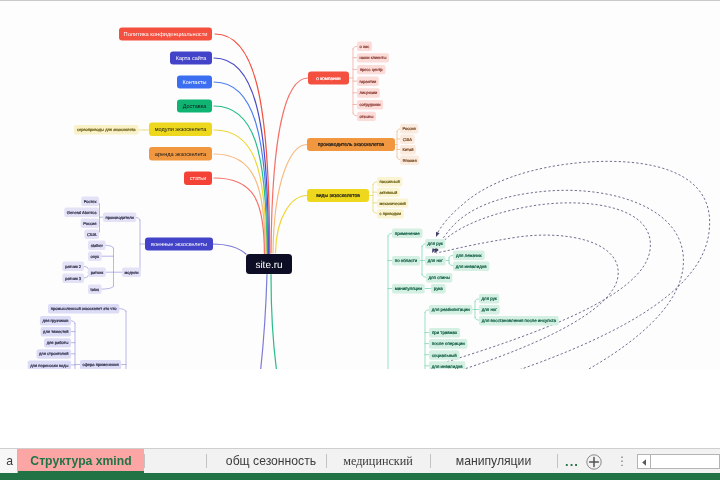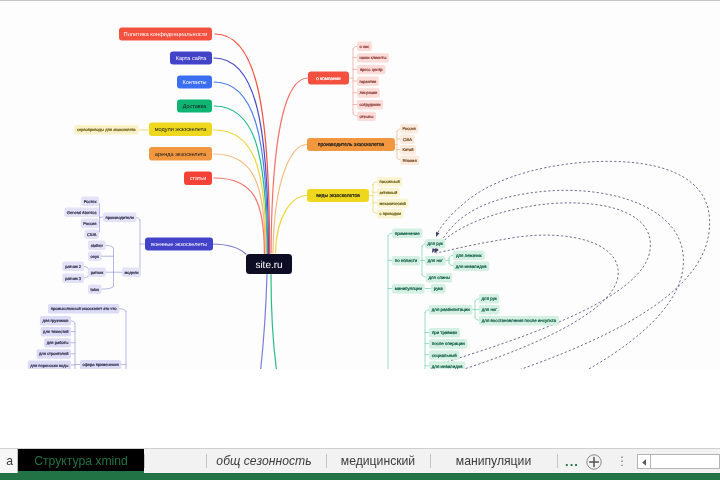--- a/index.html
+++ b/index.html
@@ -9,21 +9,21 @@
   #map-area{position:absolute;left:0;top:1px;width:720px;height:368px;background:#fdfdfd;overflow:hidden;}
   .topline{position:absolute;left:0;top:0;width:720px;height:1px;background:#c9c9c9;}
   svg#mm{display:block;}
   svg#mm text{font-family:"Liberation Sans",sans-serif;-webkit-font-smoothing:none;text-rendering:geometricPrecision;}
 
   #tabbar{position:absolute;left:0;top:448px;width:720px;height:25px;background:#f2f2f2;
           border-top:1px solid #cfcfcf;box-sizing:border-box;}
   #greenstrip{position:absolute;left:0;top:473px;width:720px;height:7px;background:#217346;}
   .tab{position:absolute;top:0px;height:24px;line-height:24px;font-size:12.2px;color:#3b3b3b;
        text-align:center;white-space:nowrap;}
-  .tab.active{background:#000000;color:#217346;font-weight:normal;}
+  .tab.active{background:#fca5a5;color:#217346;font-weight:bold;}
   .tab .ul{display:none;}
   .tab.active .ul{display:block;position:absolute;left:0;bottom:0;width:100%;height:2px;background:#217346;}
   .tabsep{position:absolute;top:5px;width:1px;height:14px;background:#c3c3c3;}
   .ctl{position:absolute;top:1px;height:23px;line-height:23px;color:#3b3b3b;text-align:center;}
 </style>
 </head>
 <body>
 
 <div id="root">
   <div class="topline"></div>
@@ -395,22 +395,22 @@
           <g>
             <rect x="246" y="253" width="46" height="20" rx="3.5" ry="3.5" fill="#0d0d26"></rect>
             <text x="269" y="266.55" text-anchor="middle" font-size="10" fill="#ffffff">site.ru</text>
           </g>
         </g>
       </svg>
   </div>
   <div id="tabbar">
       <div class="tab" style="left:0px;width:18px;text-align:right;padding-right:4px;box-sizing:border-box;background:#f7f7f7;border-right:1px solid #bdbdbd;top:0;height:24px;line-height:24px;">а</div>
       <div class="tab active" style="left:18px;width:126px;"><span>Структура xmind</span><div class="ul"></div></div>
-      <div class="tab" style="left:204px;width:120px;font-style:italic;"><span>общ сезонность</span></div>
-      <div class="tab" style="left:326px;width:104px;"><span>медицинский</span></div>
+      <div class="tab" style="left:211px;width:120px;"><span>общ сезонность</span></div>
+      <div class="tab" style="left:326px;width:104px;font-family:Liberation Serif, serif;"><span>медицинский</span></div>
       <div class="tab" style="left:430px;width:127px;"><span>манипуляции</span></div>
       <div class="tabsep" style="left:144px;"></div>
       <div class="tabsep" style="left:206px;"></div>
       <div class="tabsep" style="left:326px;"></div>
       <div class="tabsep" style="left:430px;"></div>
       <div class="tabsep" style="left:557px;"></div>
       <div class="ctl" style="left:563px;width:18px;color:#217346;font-weight:bold;letter-spacing:1px;font-size:13px;">...</div>
       <div style="position:absolute;left:586px;top:5px;width:16px;height:16px;"><svg width="16" height="16" viewBox="0 0 16 16">
           <circle cx="8" cy="8" r="7.2" fill="none" stroke="#8a8a8a" stroke-width="1"></circle>
           <path d="M8,3.6 L8,12.4 M3.6,8 L12.4,8" stroke="#545454" stroke-width="1.5" stroke-linecap="round"></path>

